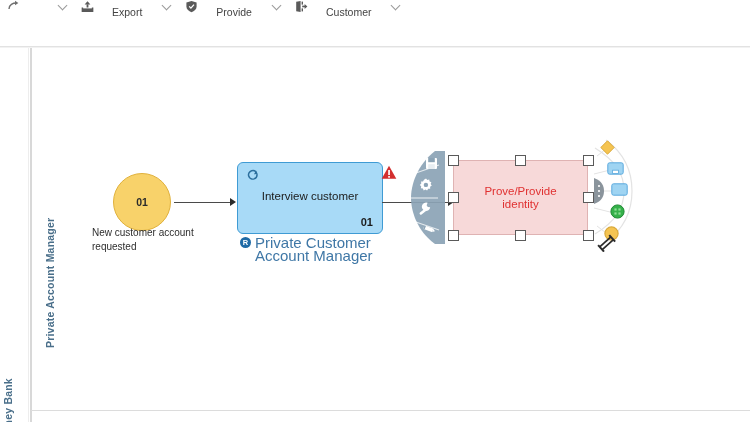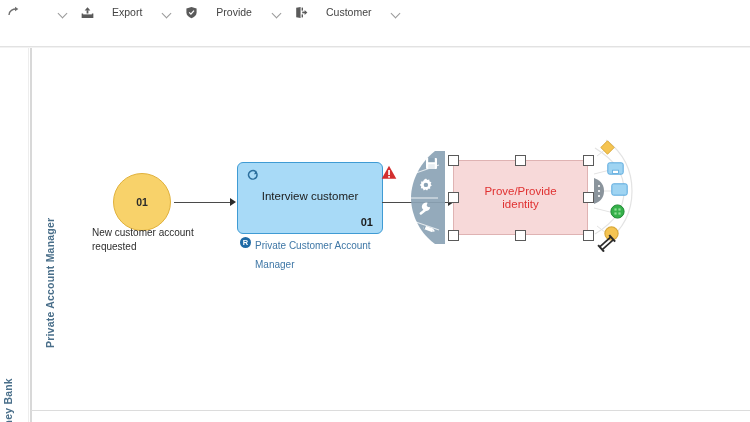--- a/index.html
+++ b/index.html
@@ -13,21 +13,21 @@
   #app { position: relative; width: 750px; height: 422px; background:#fff; }
 
   
   .toolbar {
     position: absolute; left:0; top:0; width:750px; height:24px;
     background:#ffffff;
     display:flex; align-items:center;
   }
   .tb-group { display:flex; align-items:center; height:24px; }
   .tb-item {
-    display:flex; align-items:center; gap:18px;
+    display:flex; gap:18px;
     padding:0 7px; height:24px; cursor:default;
     color:#444; font-size:10.5px; white-space:nowrap;
   }
   .tb-item .lbl { line-height:24px; }
   .tb-ico { display:inline-block; width:13px; height:13px; position:relative; flex:0 0 auto; }
   .tb-ico svg { display:block; }
   .caret {
     display:inline-block; width:9px; height:9px; position:relative; margin-left:2px; flex:0 0 auto;
   }
   .caret:after {
@@ -116,21 +116,21 @@
   }
   .role-row {
     position:absolute; left:240px; top:188px; width:150px;
     display:flex; align-items:flex-start; gap:4px;
   }
   .role-badge {
     flex:0 0 auto; width:11px; height:11px; border-radius:50%;
     background:#1f6aa5; color:#fff; font-size:7.5px; font-weight:bold;
     display:flex; align-items:center; justify-content:center; margin-top:1px;
   }
-  .role-text { font-size:10px; color:#3f77a6; line-height:19px; }
+  .role-text { font-size:15px; color:#3f77a6; line-height:13px; }
 
   
   .warn-icon { position:absolute; left:381px; top:117px; width:16px; height:15px; }
 
   
   .arc { position:absolute; }
   #arc-left { left:405px; top:103px; width:40px; height:93px; }
   #arc-right { left:594px; top:86px; width:48px; height:114px; }
   .arc-ico { position:absolute; }
 

